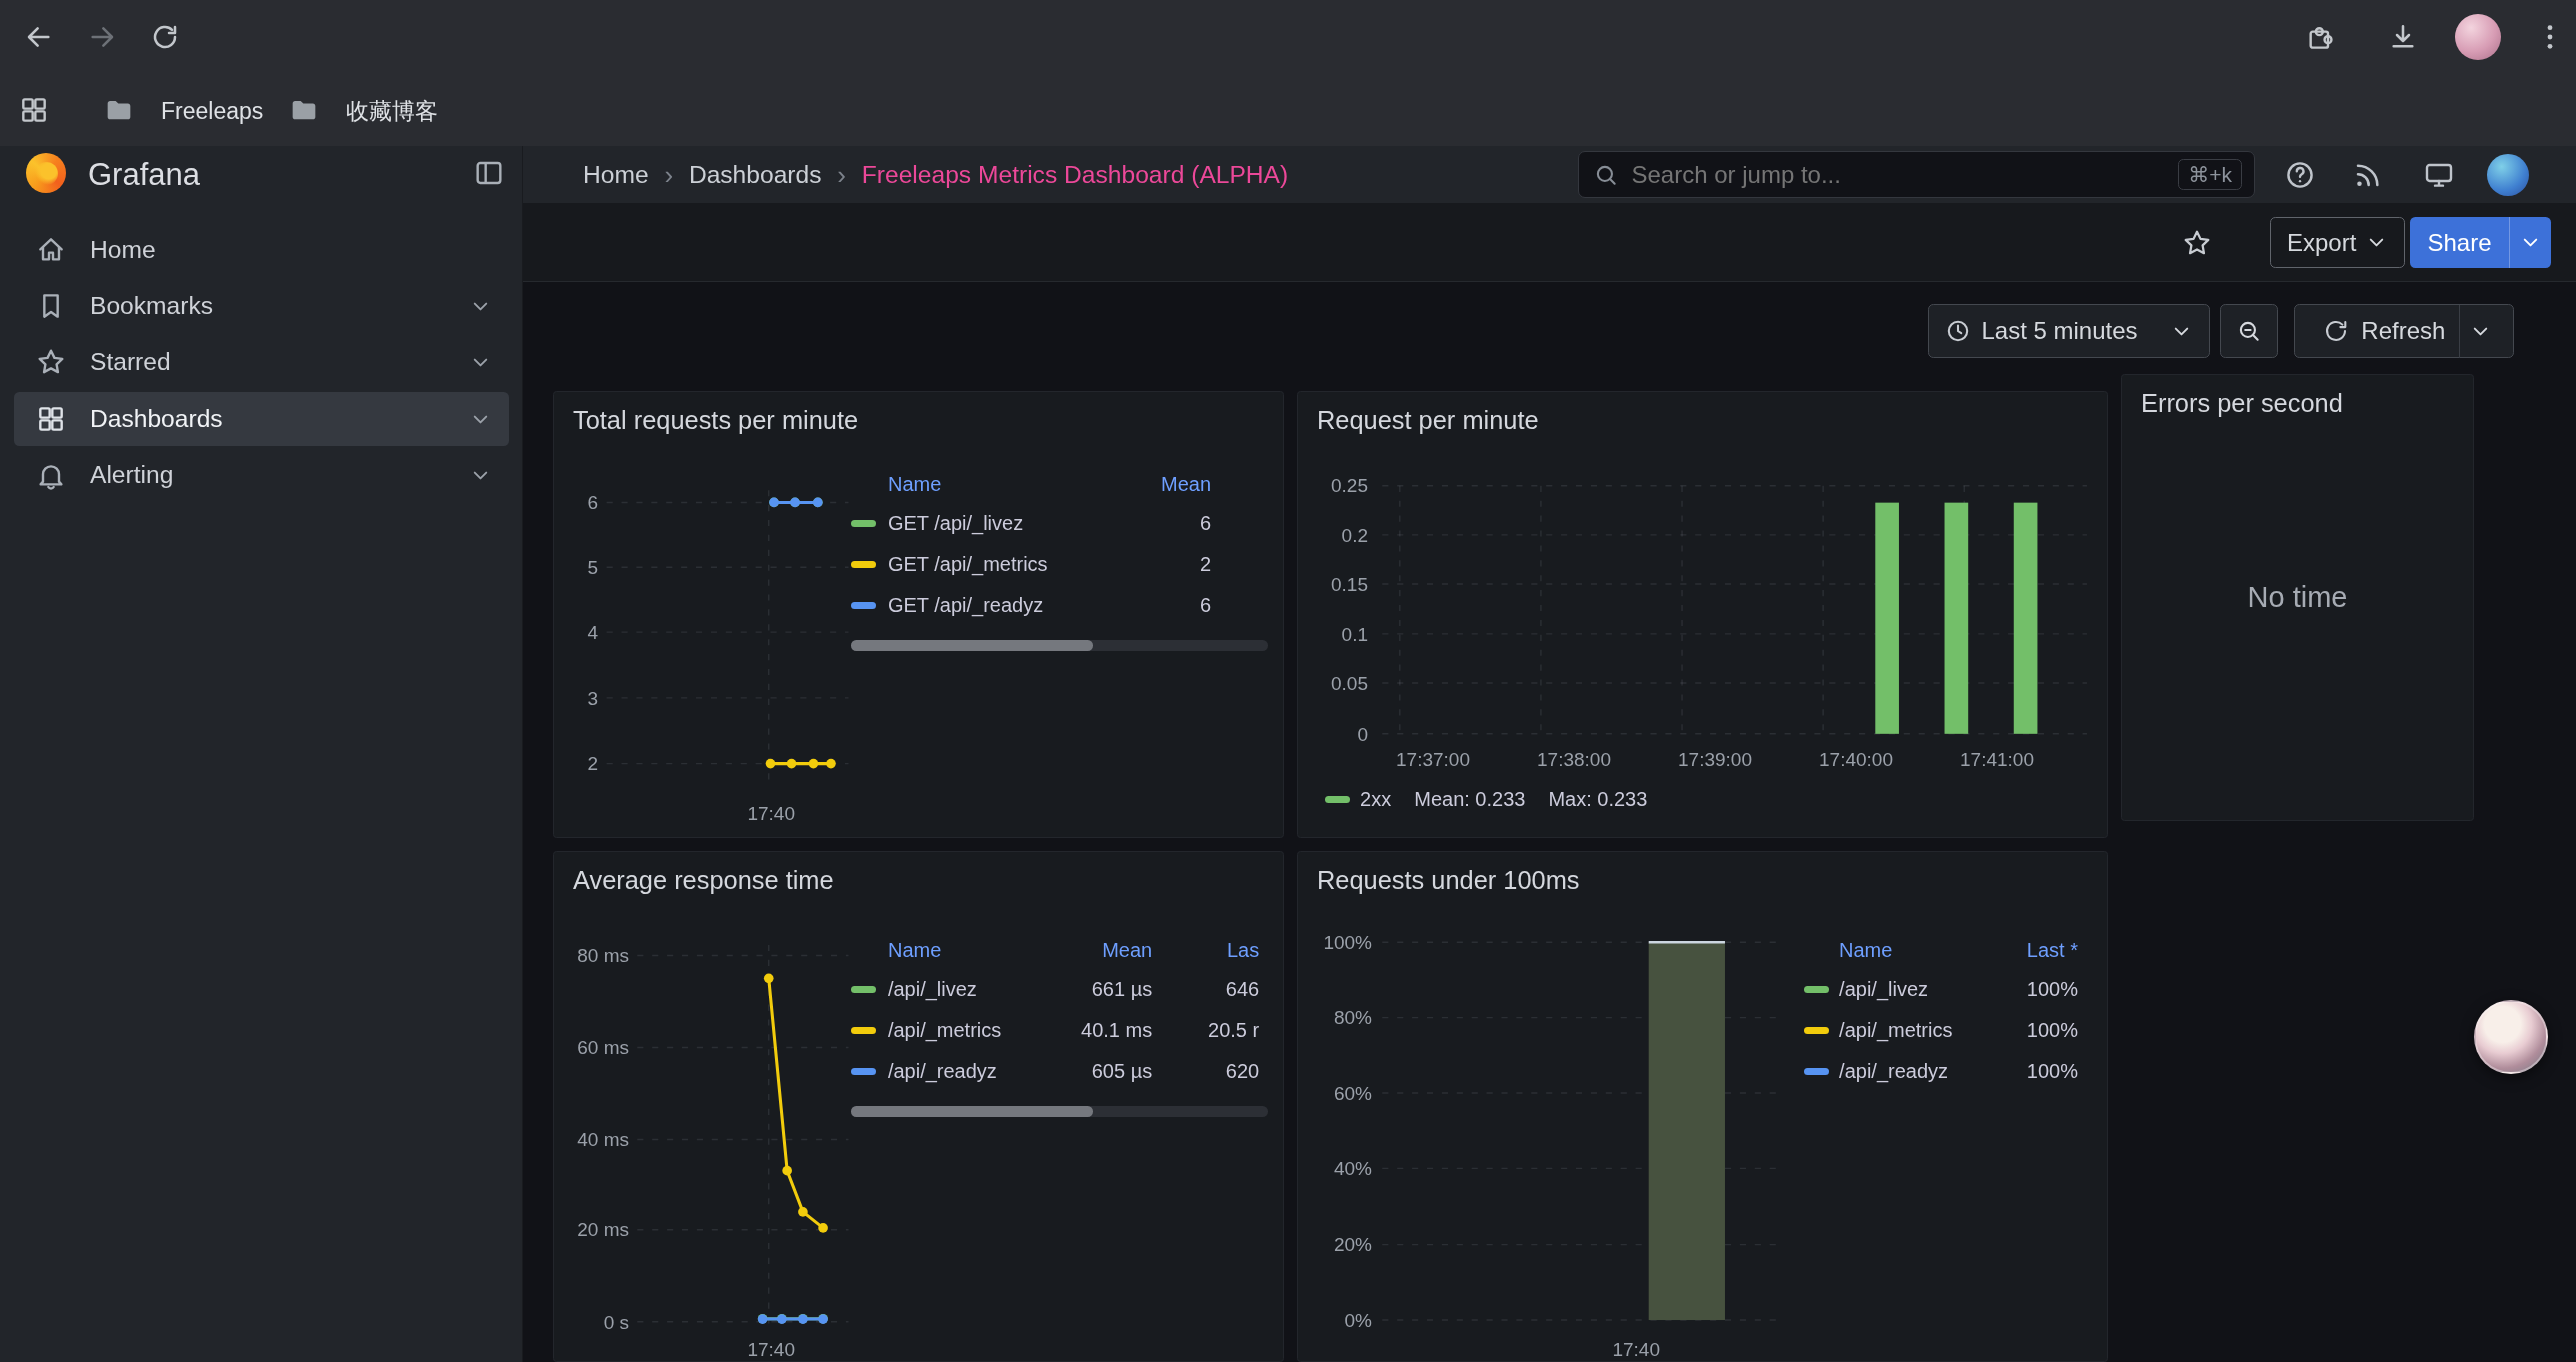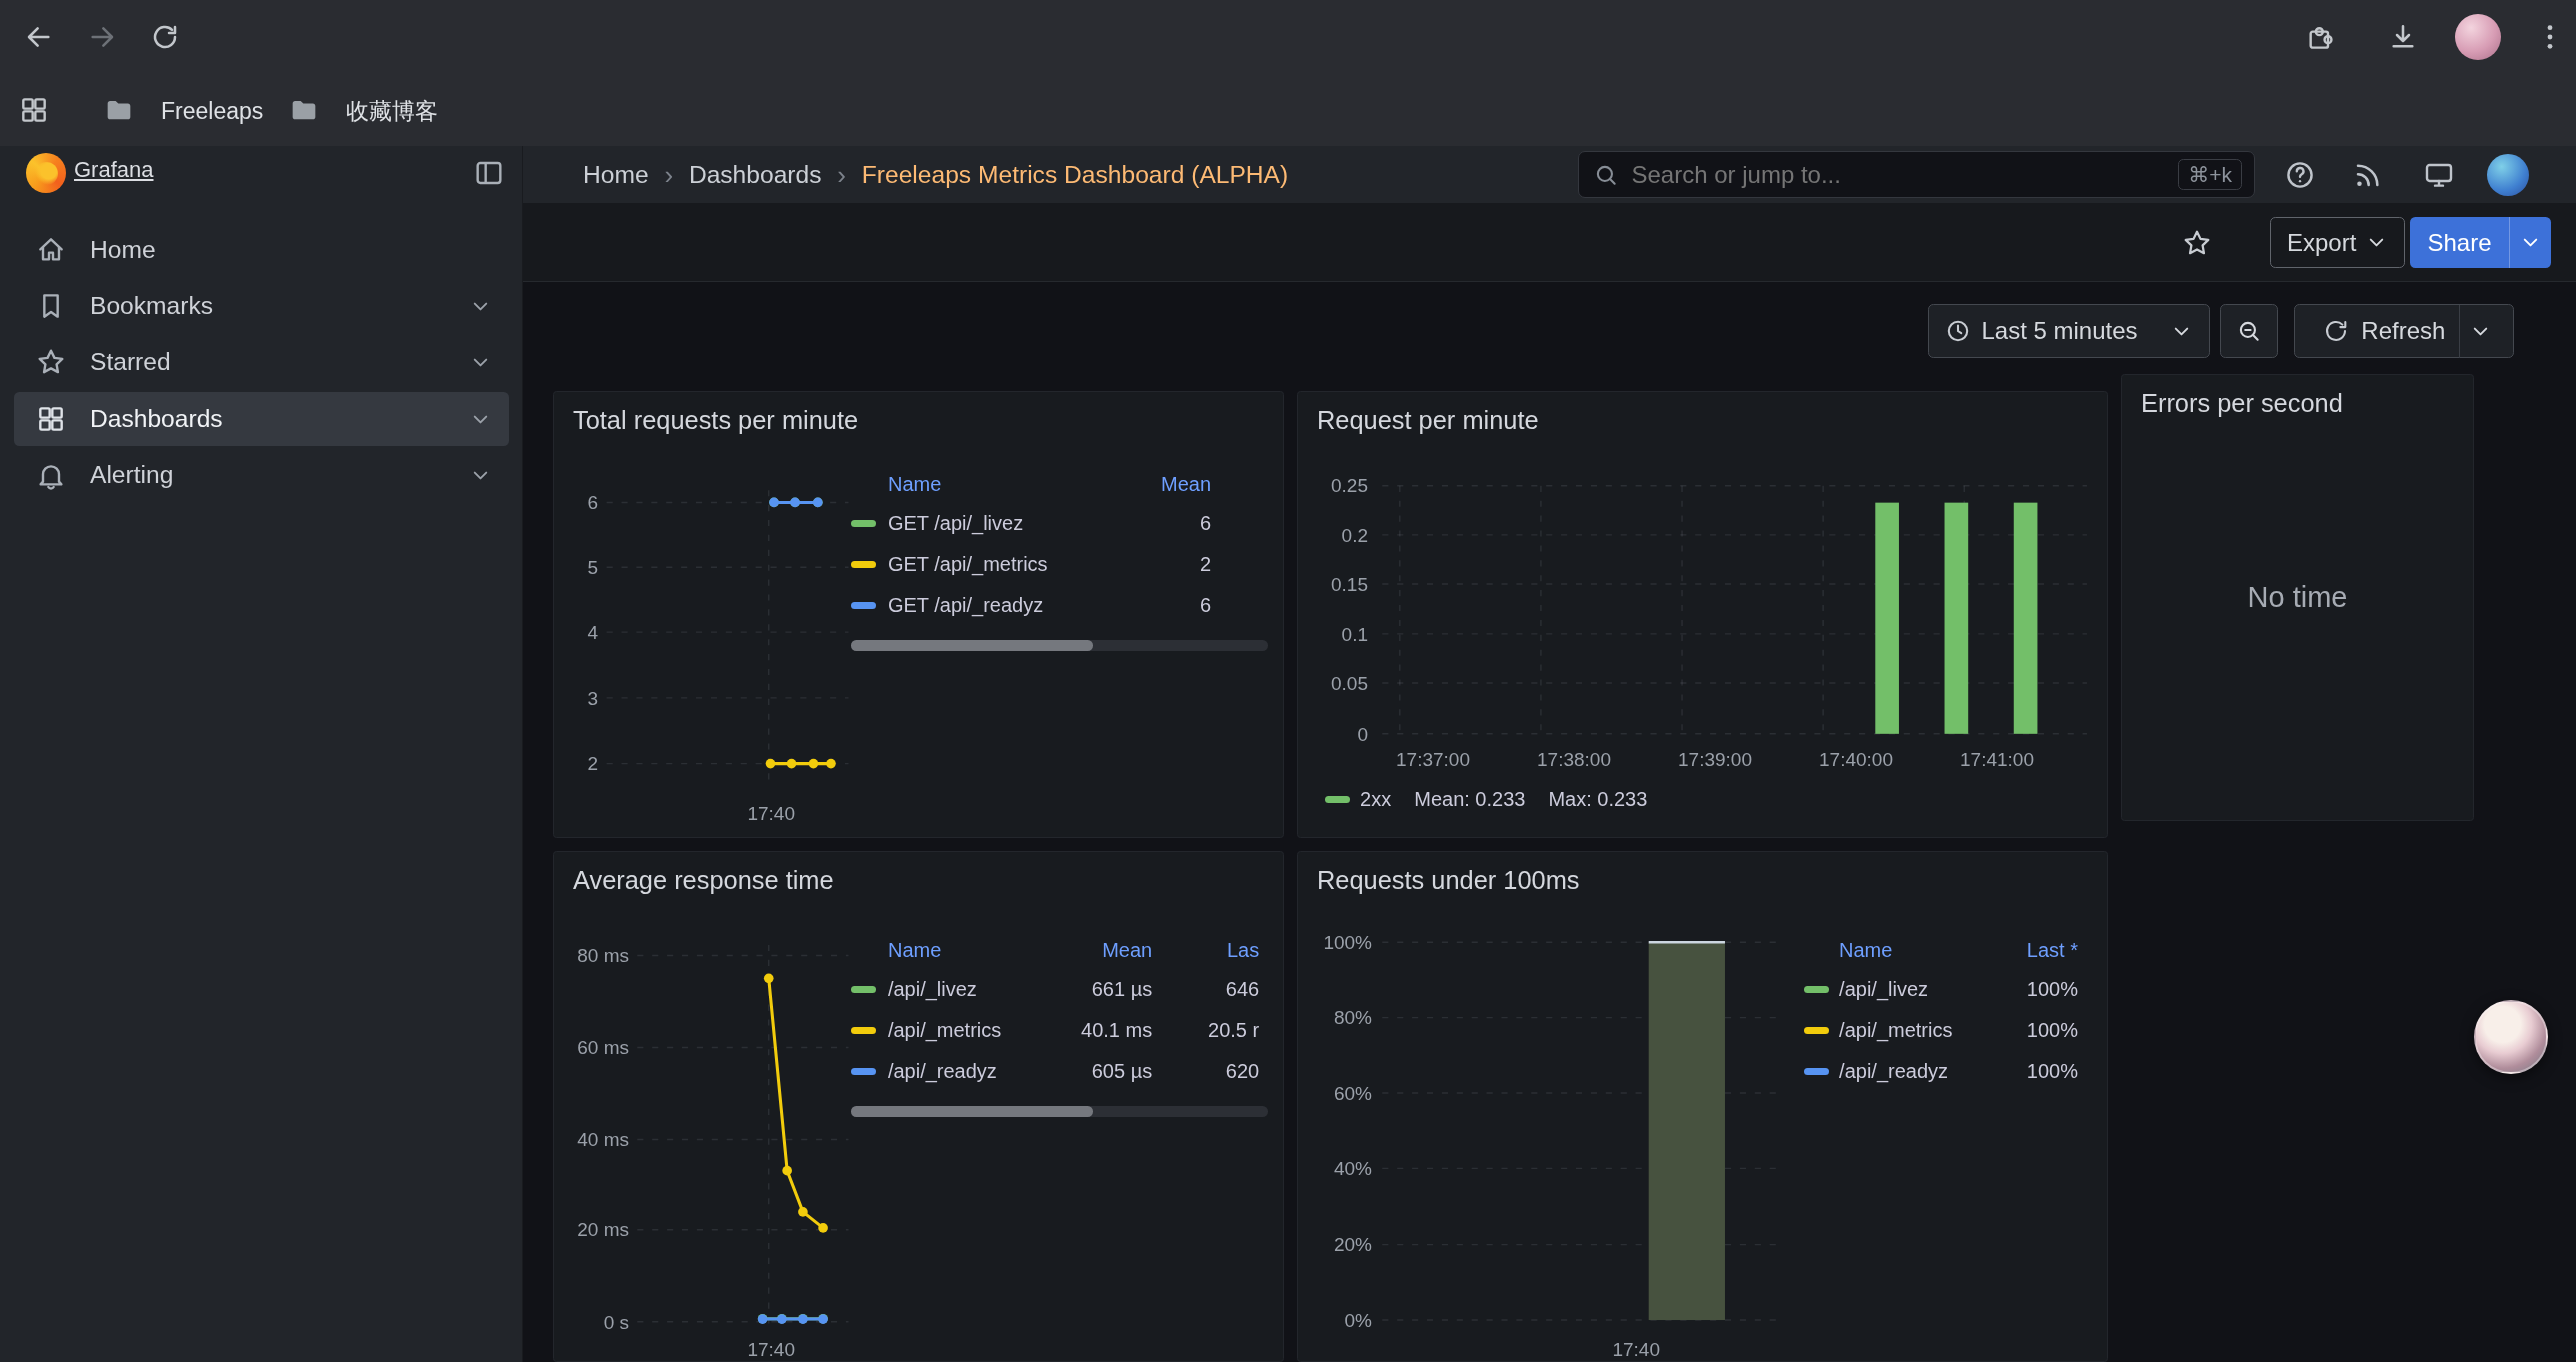--- a/index.html
+++ b/index.html
@@ -25,28 +25,28 @@
   #actions-row{position:absolute;left:523px;top:203px;width:2053px;height:79px;background:#17191d;border-bottom:0.9px solid #26292e;box-sizing:border-box;}
   #content{position:absolute;left:523px;top:282px;width:2053px;height:1080px;background:#111217;}
 
   .nav-item{position:absolute;left:14px;width:495px;height:54px;border-radius:5.3px;display:flex;align-items:center;color:#cfd2d8;}
   .nav-item .nlabel{font-size:24.6px;margin-left:23px;white-space:nowrap;}
   .nav-item .nicon{margin-left:21px;color:#aab0b8;}
   .nav-item .nchev{position:absolute;right:17.5px;color:#9ba1a9;}
   .nav-item.active{background:#353940;color:#f1f3f6;}
   .nav-item.active .nicon{color:#dfe3e8;}
 
-  #brand-label{position:absolute;left:74px;top:10.5px;font-size:22px;color:#dcdee3;text-decoration:underline;}
+  #brand-label{position:absolute;left:88px;top:10.5px;font-size:31px;color:#dcdee3;}
   #grafana-logo{position:absolute;left:26px;top:7px;width:40px;height:40px;border-radius:50%;
      background:conic-gradient(from 130deg,#f2601d,#f89c1c,#fbc22b,#f6801e,#f2601d);}
   #grafana-logo::after{content:"";position:absolute;left:8.8px;top:8.8px;width:23px;height:23px;border-radius:50%;
      background:radial-gradient(circle at 60% 40%,#fbc22b 0 40%,rgba(242,96,29,.0) 70%);}
 
   .crumb{font-size:24.6px;color:#ccd0d6;white-space:nowrap;}
-  .crumb.current{color:#fdba74;}
+  .crumb.current{color:#ec4899;}
   .crumb-sep{font-size:26px;color:#7c828b;margin:0 3.5px;}
 
   #search-box{position:absolute;left:1055px;top:5.3px;width:677px;height:47px;background:#111217;border:0.9px solid #34373e;border-radius:7px;display:flex;align-items:center;box-sizing:border-box;}
   #search-input{flex:1;background:transparent;border:none;outline:none;color:#878d96;font-size:24px;font-family:"Liberation Sans",sans-serif;margin-left:10.5px;}
   #search-shortcut{margin-right:12.3px;border:0.9px solid #3a3d44;border-radius:5.3px;color:#8d939c;font-size:21px;padding:2.6px 8.8px;white-space:nowrap;}
 
   .gbtn{position:absolute;display:flex;align-items:center;background:#1e2126;border:1.3px solid #44484f;border-radius:5.3px;color:#d6d9de;font-size:24px;box-sizing:border-box;}
   .gbtn .blabel{white-space:nowrap;}
   .btn-export{background:transparent;border:1.3px solid #60646b;}
   .btn-share{background:#3d71d9;border:none;color:#ffffff;}

